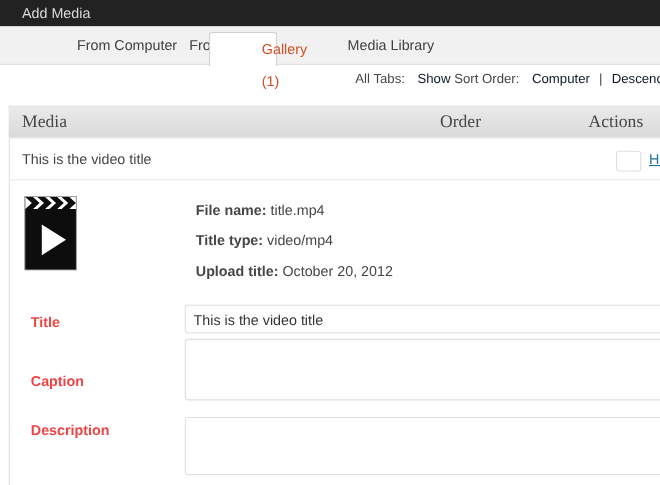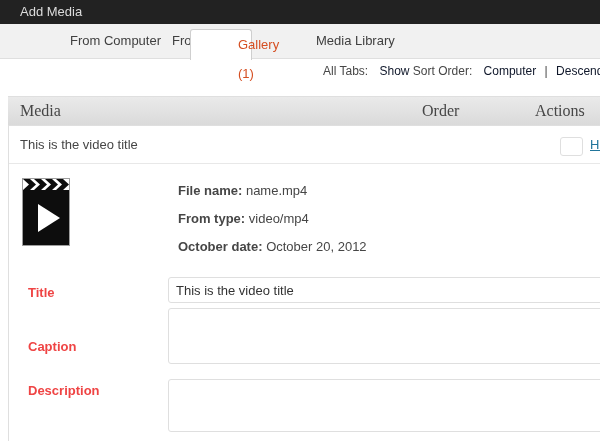--- a/index.html
+++ b/index.html
@@ -51,21 +51,21 @@
     position:absolute; left:8px; top:96px; width:1px; height:345px; background:#dfdfdf;
   }
   .header-row {
     position:absolute; left:8px; top:96px; width:600px; height:30px;
     background:linear-gradient(#eaeaea, #dadada);
     border-top:1px solid #dfdfdf; border-bottom:1px solid #dfdfdf;
     font-family:"Liberation Serif", serif; font-size:16px; color:#464646;
   }
   .header-cell { position:absolute; top:0; line-height:28px; }
   .hc-media   { left:12px; }
-  .hc-order   { left:414px; }
+  .hc-order   { left:392px; }
   .hc-actions { left:527px; }
   
   .item-row {
     position:absolute; left:9px; top:126px; width:591px; height:37px; background:#fff;
   }
   .item-title {
     position:absolute; left:11px; top:0; line-height:37px; font-size:13px; color:#464646;
   }
   .order-input {
     position:absolute; left:551px; top:11px; width:23px; height:19px;
@@ -154,23 +154,23 @@
         <polygon points="1,1 8,1 14,6.5 8,12 1,12 7,6.5"></polygon>
         <polygon points="12,1 19,1 25,6.5 19,12 12,12 18,6.5"></polygon>
         <polygon points="23,1 30,1 36,6.5 30,12 23,12 29,6.5"></polygon>
         <polygon points="34,1 41,1 47,6.5 41,12 34,12 40,6.5"></polygon>
       </g>
       <polygon points="16,26 16,54 38,40" fill="#ffffff"></polygon>
     </svg>
   </div>
 
   <div class="details">
-    <div class="detail-line"><b>File name:</b><span> name.mp4</span></div>
-    <div class="detail-line"><b>From type:</b><span> video/mp4</span></div>
-    <div class="detail-line"><b>October date:</b><span> October 20, 2012</span></div>
+    <div class="detail-line"><b>File name:</b><span> title.mp4</span></div>
+    <div class="detail-line"><b>Title type:</b><span> video/mp4</span></div>
+    <div class="detail-line"><b>Upload title:</b><span> October 20, 2012</span></div>
   </div>
 
   <label class="field-label lbl-title">Title</label>
   <input class="text-input" type="text" value="This is the video title" style="">
 
   <label class="field-label lbl-caption">Caption</label>
   <textarea class="textarea ta-caption" style=""></textarea>
 
   <label class="field-label lbl-description">Description</label>
   <textarea class="textarea ta-description" style=""></textarea>

